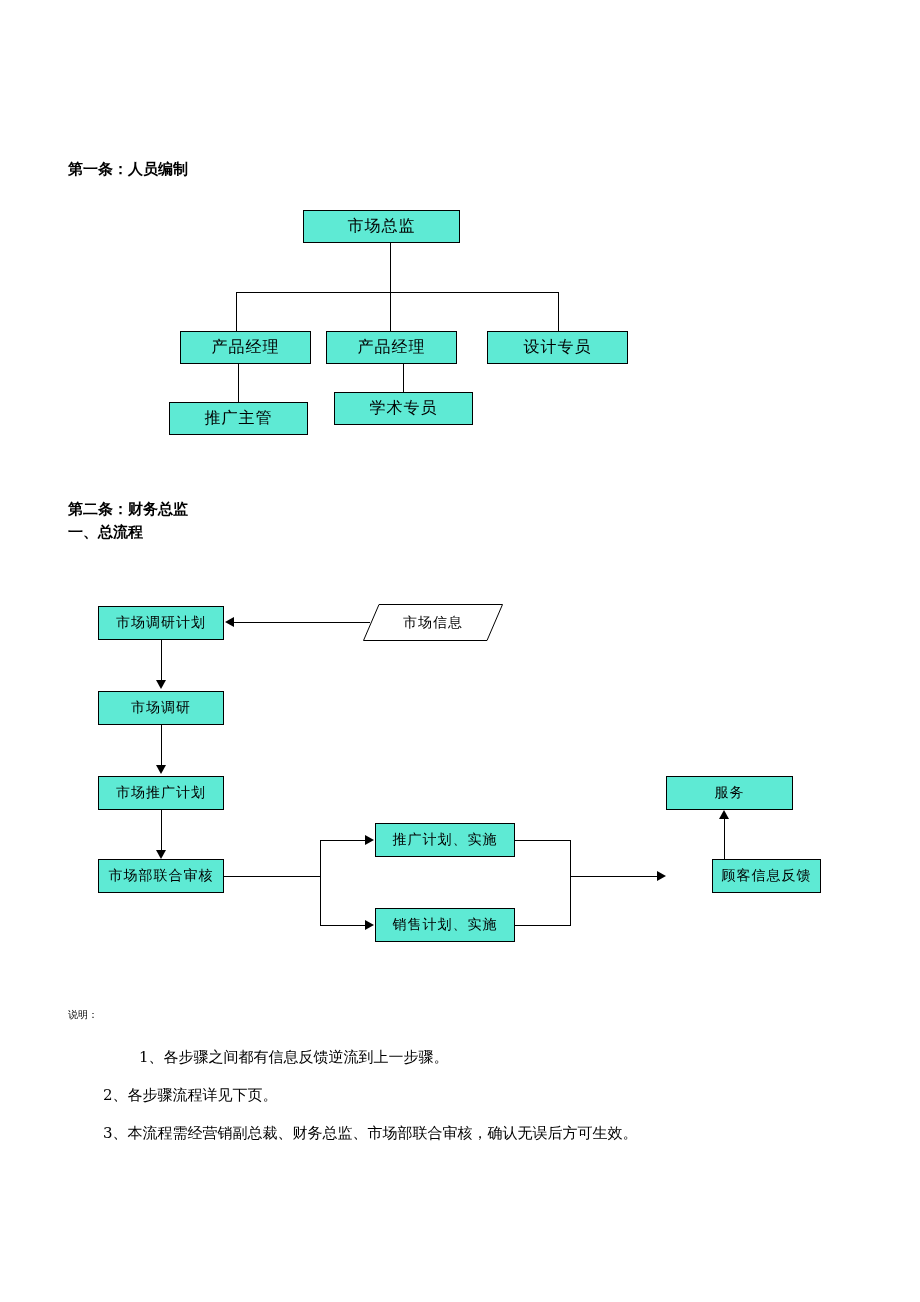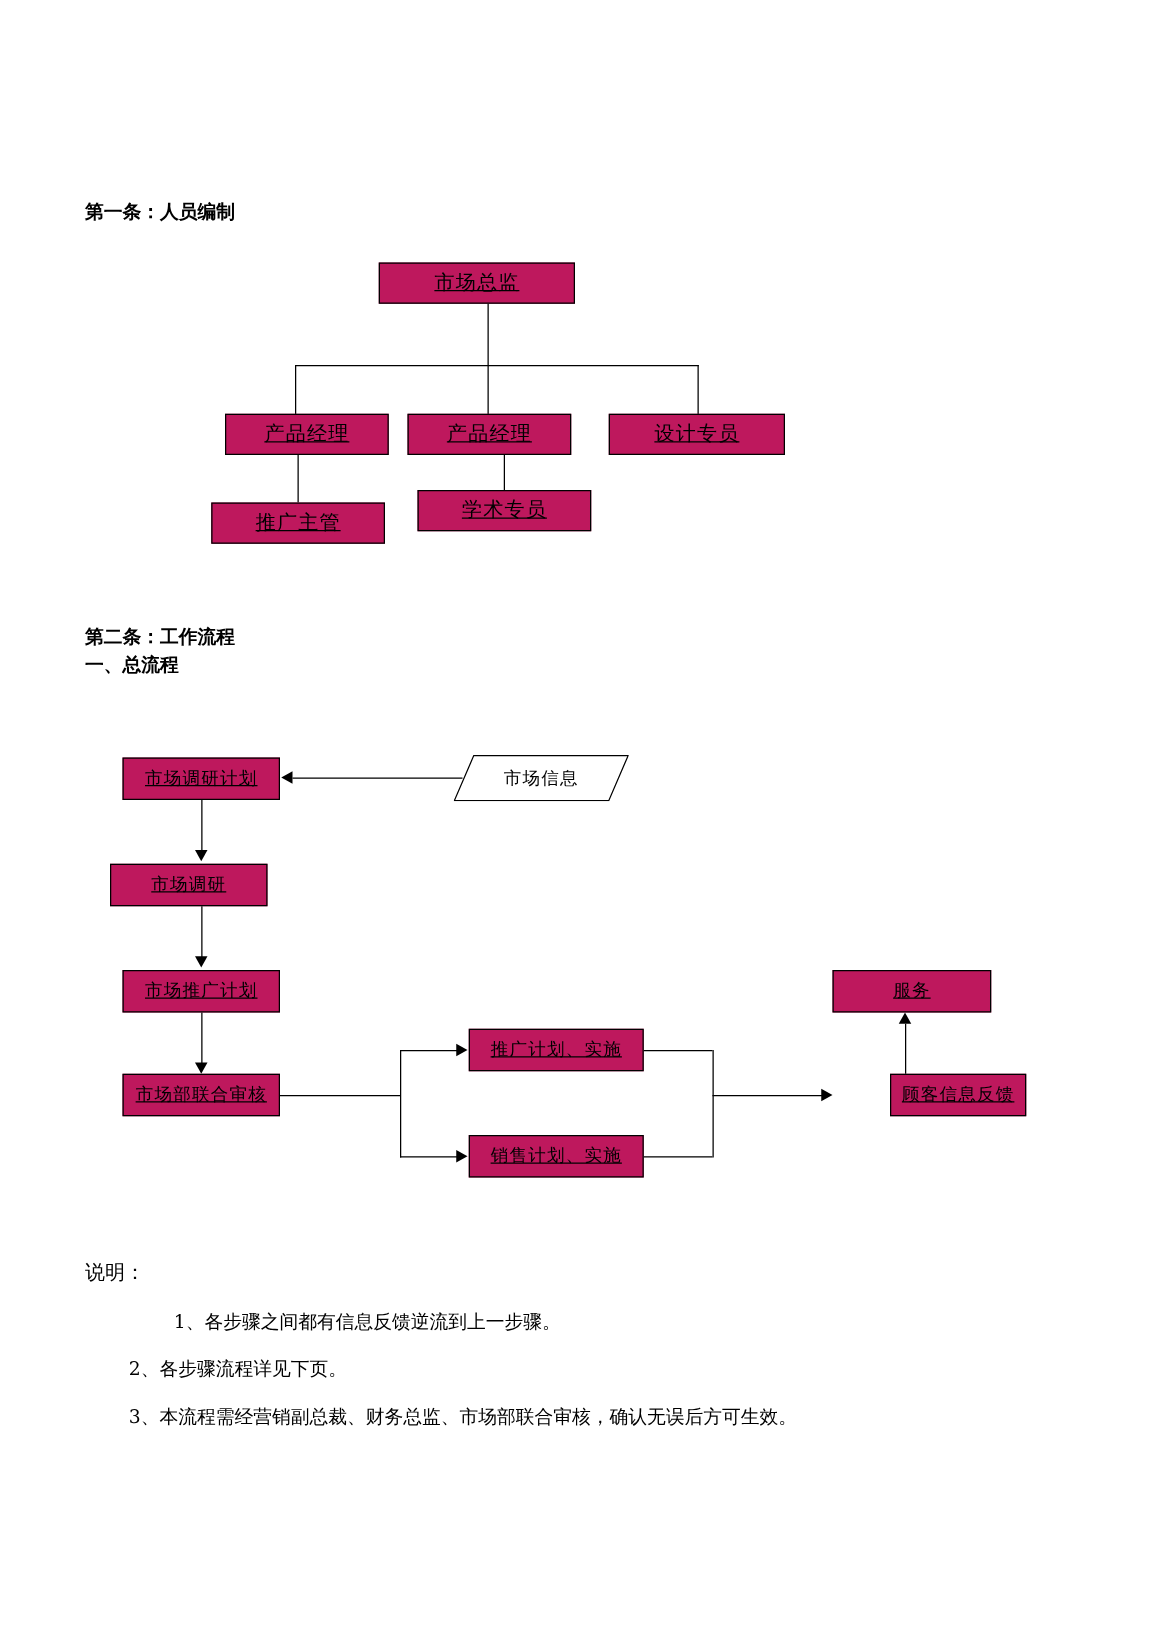--- a/index.html
+++ b/index.html
@@ -43,47 +43,46 @@
   }
   #clause-1 { left: 68px; top: 160px; }
   #clause-2 { left: 68px; top: 500px; }
   #section-1 { left: 68px; top: 523px; }
 
   .note-label {
     position: absolute;
     left: 68px;
     top: 1008px;
     font-family: "DejaVu Serif", "Liberation Serif", serif;
-    font-size: 16px;
+    font-size: 10px;
   }
   .note-item {
     position: absolute;
     left: 103px;
     font-family: "DejaVu Serif", "Liberation Serif", serif;
     font-size: 15px;
     white-space: nowrap;
   }
   #note-0 { top: 1048px; margin-left: 36px; }
   #note-1 { top: 1086px; text-align: center; }
   #note-2 { top: 1124px; }
 
   
   .fbox {
     position: absolute;
     box-sizing: border-box;
     border: 1px solid #000000;
-    background: #be185d;
+    background: #5eead4;
     display: flex;
     align-items: center;
     justify-content: center;
     font-family: "DejaVu Serif", "Liberation Serif", serif;
     text-align: center;
     white-space: nowrap;
     letter-spacing: 1px;
-    text-decoration: underline;
   }
   .org-box { font-size: 16px; }
   .flow-box { font-size: 14px; }
 
   
   .para-wrap {
     position: absolute;
   }
   .para-wrap svg { display: block; }
   .para-label {
@@ -156,41 +155,41 @@
     <div class="fbox org-box" style="left:326px; top:331px; width:131px; height:33px;">产品经理</div>
     <div class="fbox org-box" style="left:487px; top:331px; width:141px; height:33px;">设计专员</div>
 
     <div class="ln-v" style="left:238px; top:364px; height:38px;"></div>
     <div class="ln-v" style="left:403px; top:364px; height:38px;"></div>
 
     <div class="fbox org-box" style="left:169px; top:402px; width:139px; height:33px;">推广主管</div>
     <div class="fbox org-box" style="left:334px; top:392px; width:139px; height:33px;">学术专员</div>
   </div>
 
-  <div class="clause-head" id="clause-2">第二条：工作流程</div>
+  <div class="clause-head" id="clause-2">第二条：财务总监</div>
   <div class="clause-head" id="section-1">一、总流程</div>
 
   <div>
 
     <div class="fbox flow-box" style="left:98px; top:606px; width:126px; height:34px;">市场调研计划</div>
 
     <div class="para-wrap" style="left:363px; top:604px; width:140px; height:37px;">
       <svg width="140" height="37" viewBox="0 0 140 37">
         <polygon points="16,0.5 139.5,0.5 124,36.5 0.5,36.5" fill="#ffffff" stroke="#000000" stroke-width="1"></polygon>
       </svg>
       <div class="para-label">市场信息</div>
     </div>
 
     <div class="ln-h" style="left:234px; top:622px; width:136px;"></div>
     <div class="arrow arrow-left" style="left:225px; top:617px;"></div>
 
     <div class="ln-v" style="left:161px; top:640px; height:42px;"></div>
     <div class="arrow arrow-down" style="left:156px; top:680px;"></div>
 
-    <div class="fbox flow-box" style="left:88px; top:691px; width:126px; height:34px;">市场调研</div>
+    <div class="fbox flow-box" style="left:98px; top:691px; width:126px; height:34px;">市场调研</div>
 
     <div class="ln-v" style="left:161px; top:725px; height:42px;"></div>
     <div class="arrow arrow-down" style="left:156px; top:765px;"></div>
 
     <div class="fbox flow-box" style="left:98px; top:776px; width:126px; height:34px;">市场推广计划</div>
 
     <div class="ln-v" style="left:161px; top:810px; height:44px;"></div>
     <div class="arrow arrow-down" style="left:156px; top:850px;"></div>
 
     <div class="fbox flow-box" style="left:98px; top:859px; width:126px; height:34px;">市场部联合审核</div>

